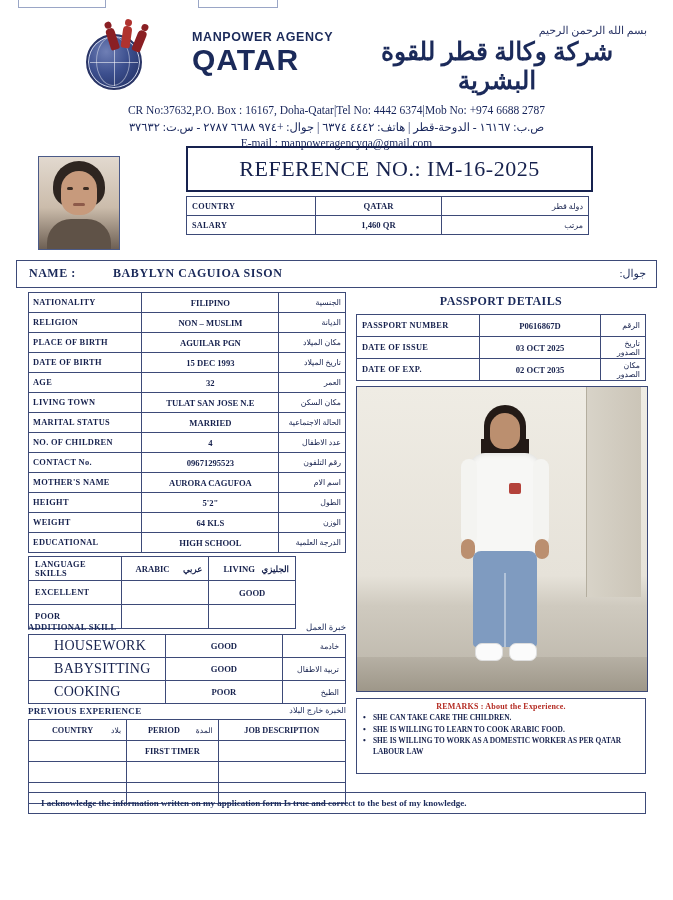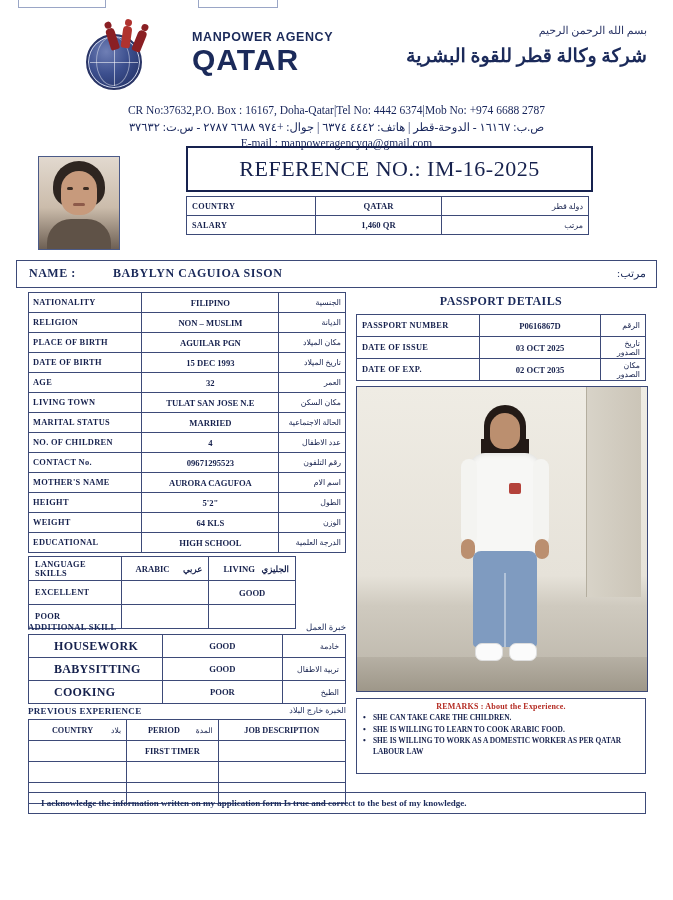--- a/index.html
+++ b/index.html
@@ -130,24 +130,24 @@
     text-align: right;
     width: 300px;
     direction: rtl;
   }
   .ar-top .bism {
     font-size: 11px;
     color: #2a3566;
     letter-spacing: 1px;
   }
   .ar-top .arco {
-    font-size: 19px;
+    font-size: 25px;
     font-weight: 700;
     color: #1b2a5a;
-    margin-top: 7px;
+    text-align: center;
   }
   .contact {
     position: absolute;
     left: 0; top: 90px;
     width: 641px;
     text-align: center;
     font-size: 11.5px;
     line-height: 1.45;
     color: #16245a;
     font-family: "Liberation Serif", serif;
@@ -402,21 +402,21 @@
     letter-spacing: .3px;
   }
   .addskill-title .ar { float: right; font-weight: 400; direction: rtl; }
   .skills {
     position: absolute;
     left: 12px; top: 342px;
     width: 318px;
     font-size: 8.6px;
   }
   .skills td { height: 20px; padding: 1px 6px; }
-  .skills td.lab { width: 108px; font-weight: 700; font-size: 12px; letter-spacing: .3px; padding-left: 25px; }
+  .skills td.lab { width: 108px; font-weight: 400; font-size: 14px; letter-spacing: .3px; padding-left: 25px; }
   .skills td.val { width: 136px; text-align: center; font-weight: 700; }
   .skills td.ar  { width: 60px; text-align: right; direction: rtl; font-size: 7.8px; }
 
   .prev-title {
     position: absolute;
     left: 12px; top: 414px;
     width: 318px;
     font-size: 9px;
     font-weight: 700;
     letter-spacing: .3px;
@@ -547,21 +547,21 @@
           <td class="val">1,460 QR</td>
           <td class="ar">مرتب</td>
         </tr>
       </tbody>
         </table>
     </div>
 
     <div class="namerow">
       <div class="nlabel">NAME :</div>
       <div class="nvalue">BABYLYN  CAGUIOA SISON</div>
-      <div class="nar">مرتب:</div>
+      <div class="nar">جوال:</div>
     </div>
 
     <div class="body-area">
 
       <table class="grid bio">
         <tbody>
             <tr>
           <td class="lab">NATIONALITY</td>
           <td class="val">FILIPINO</td>
           <td class="ar">الجنسية</td>

